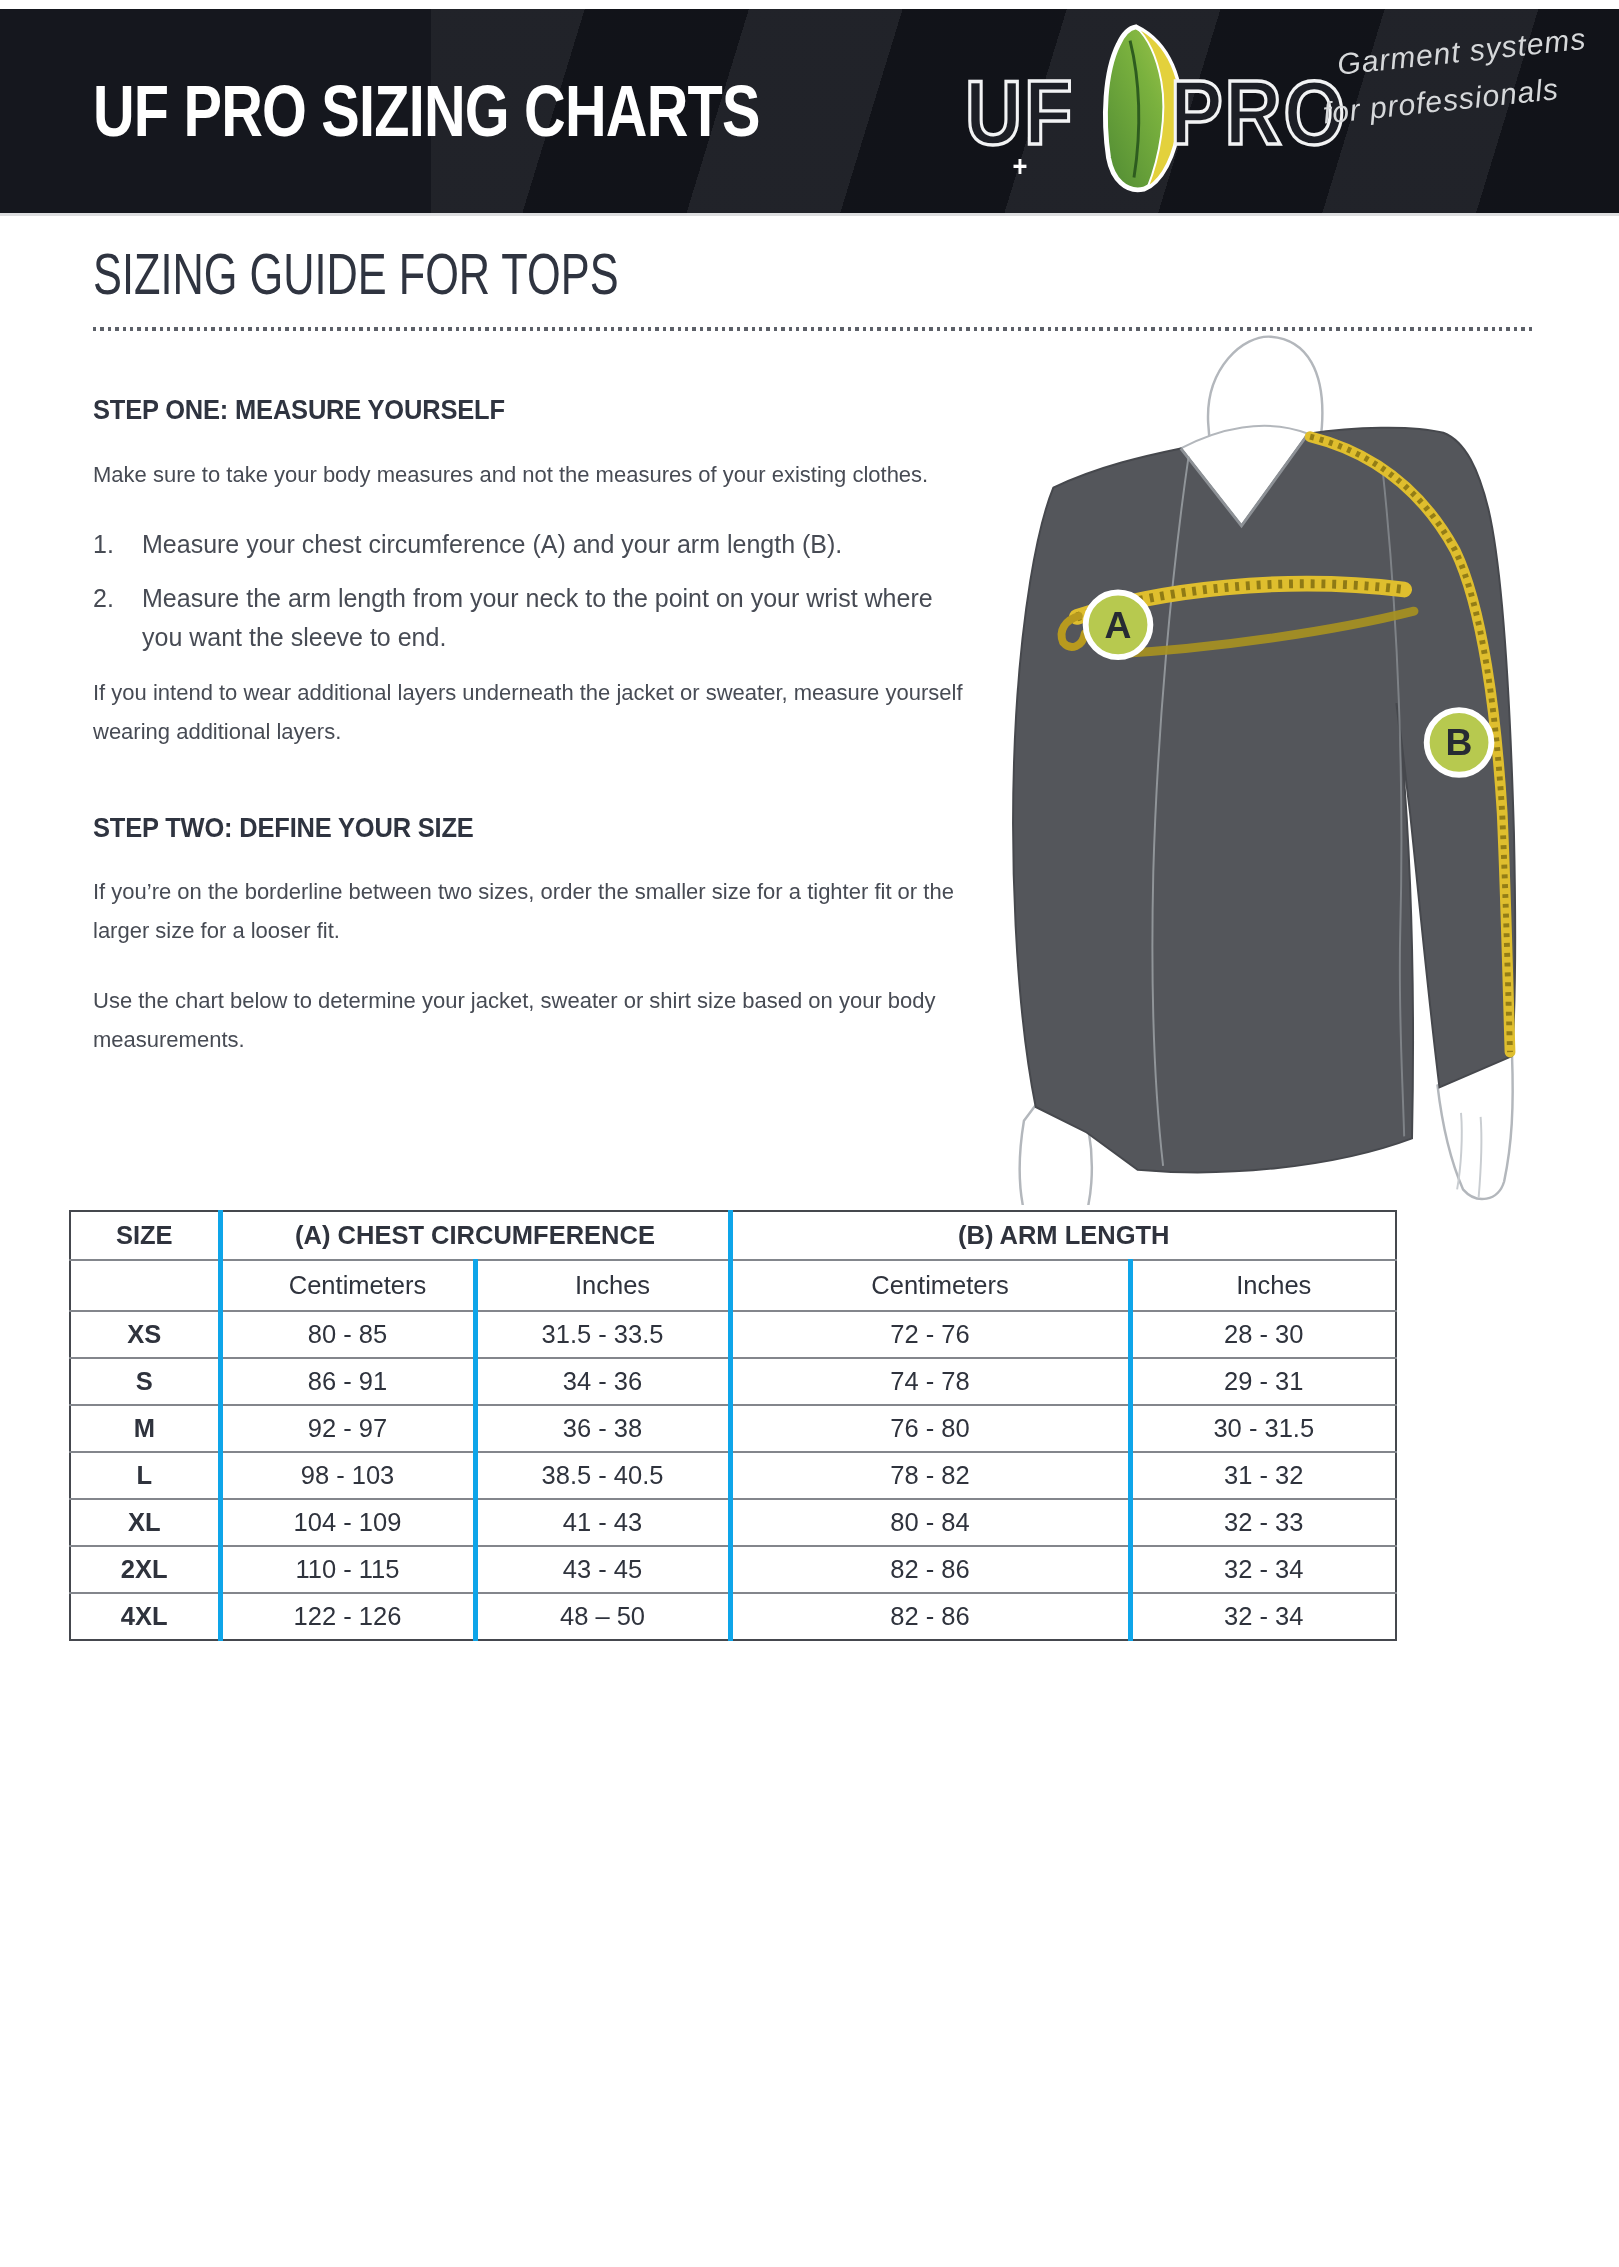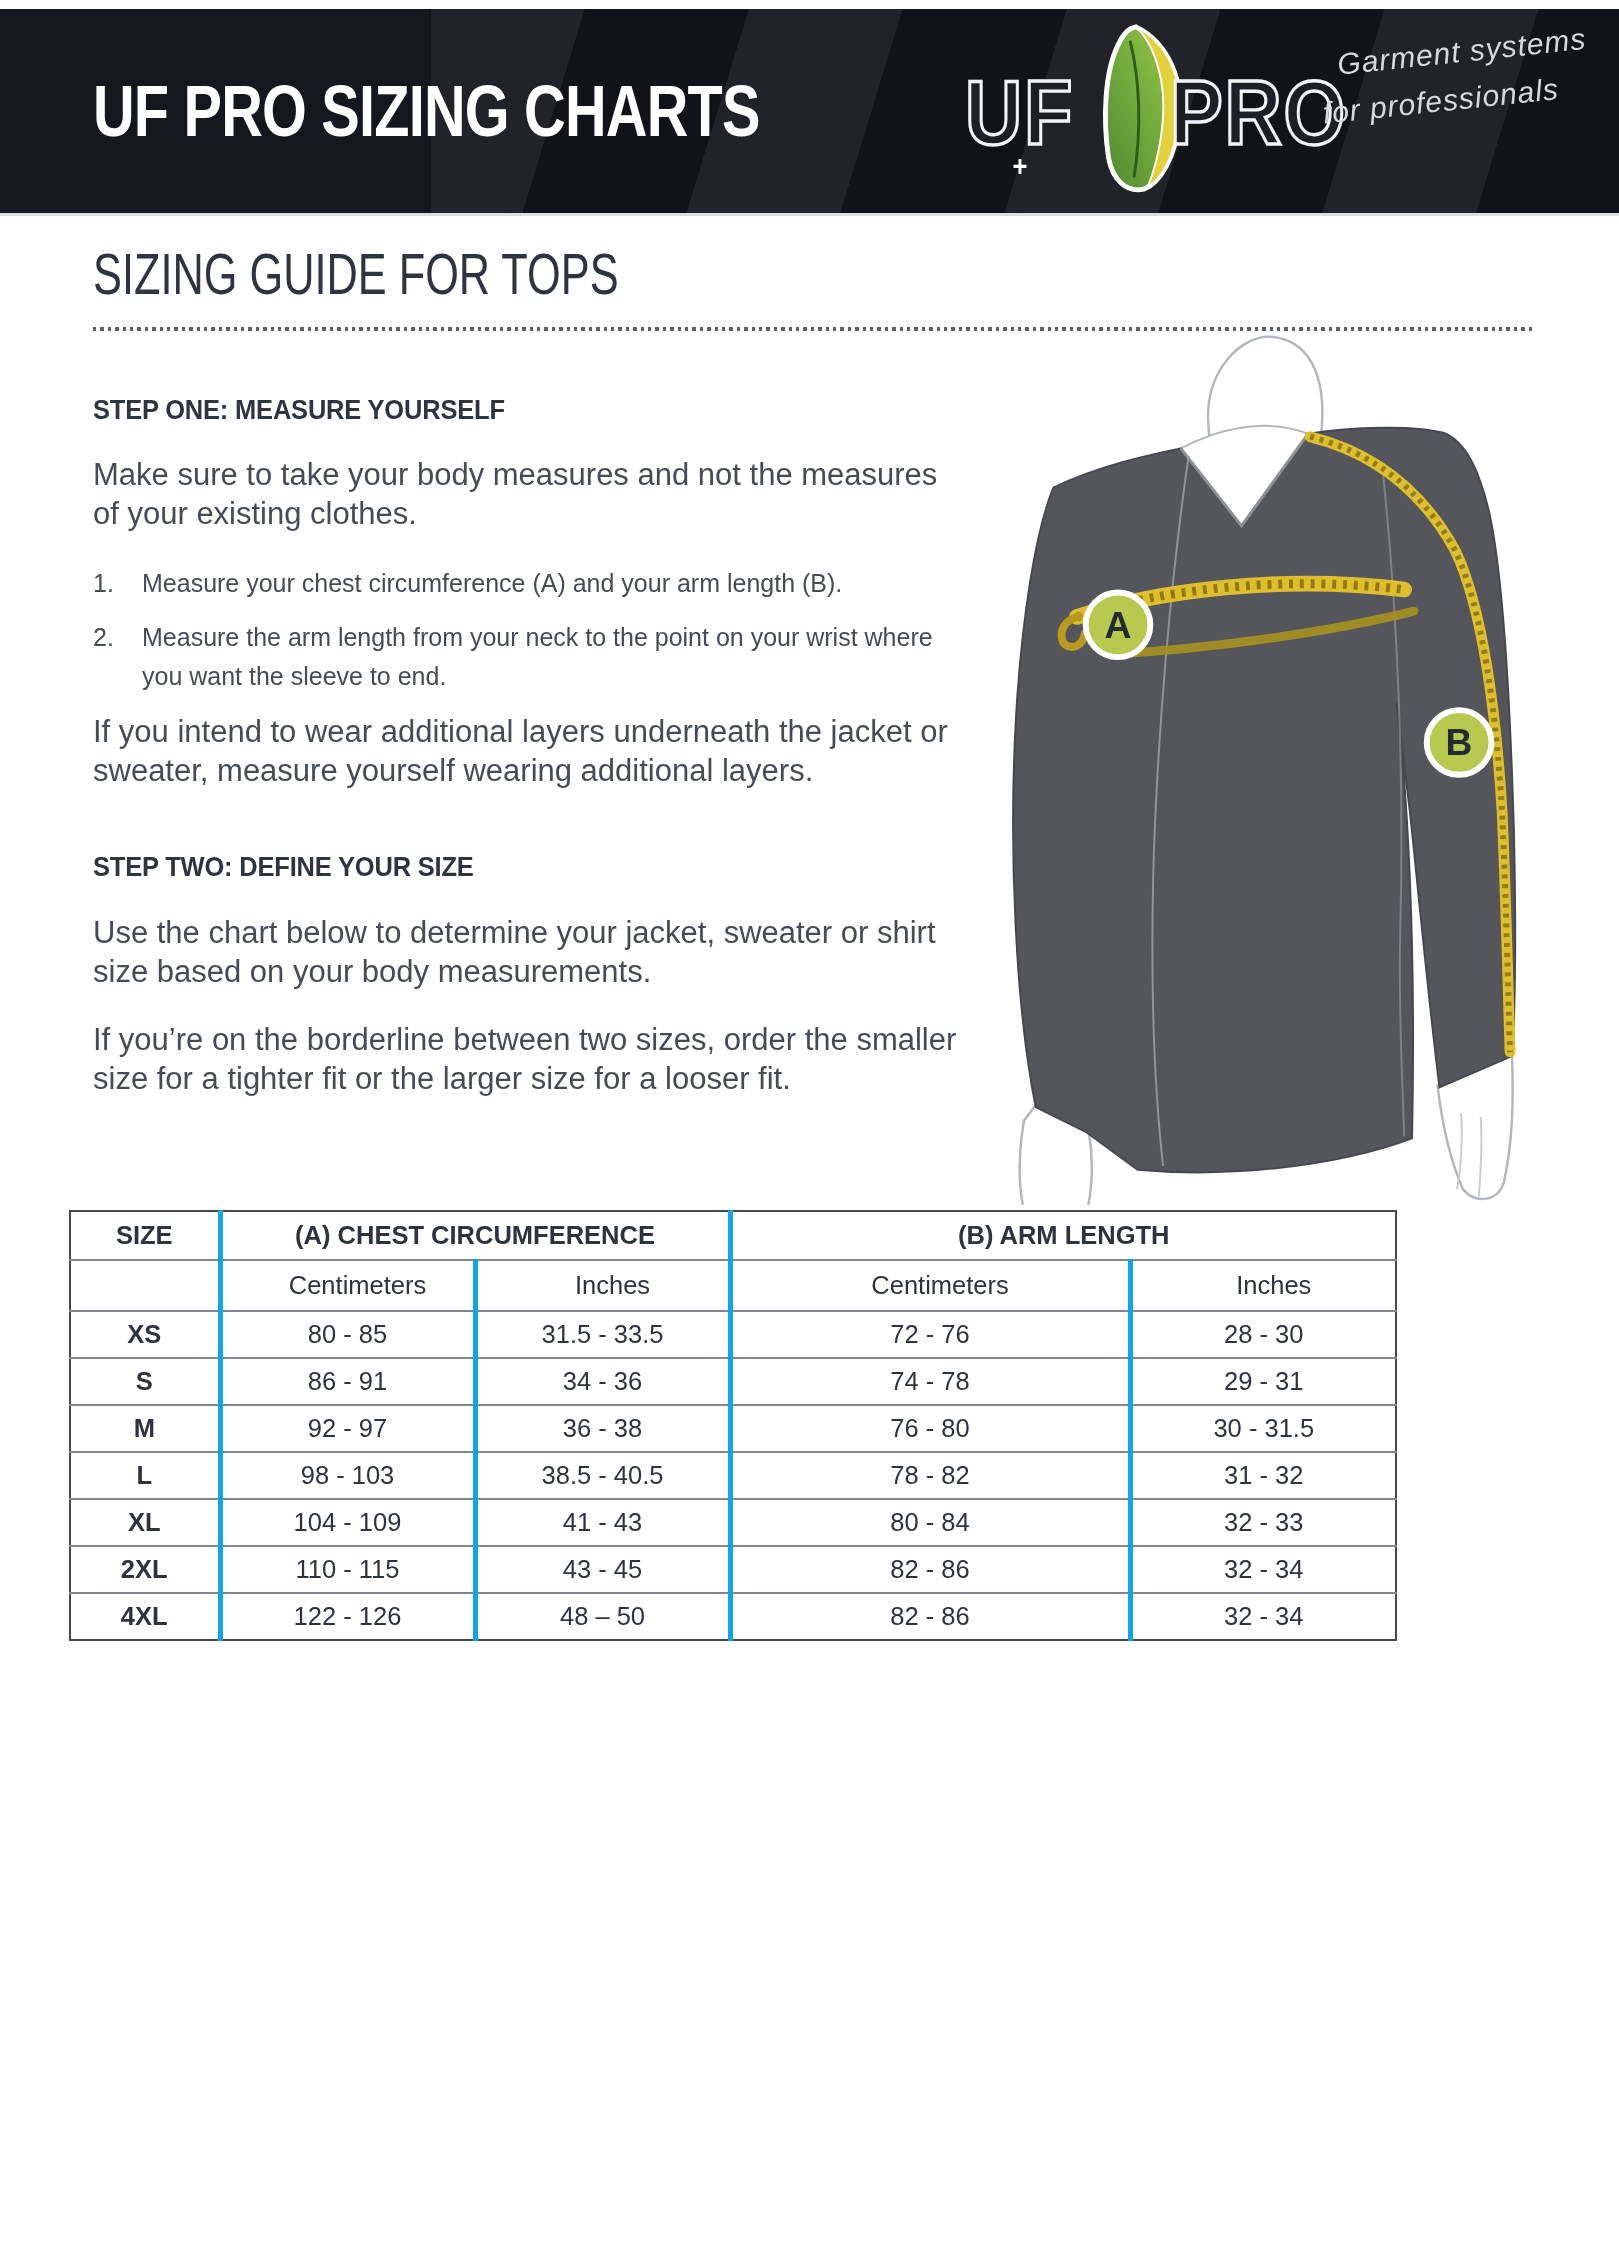--- a/index.html
+++ b/index.html
@@ -27,21 +27,21 @@
   
   .content{position:absolute;left:93px;top:247px;width:872px;}
   .section-title{margin:0;font-size:57px;line-height:55px;font-weight:400;color:#2f3440;
           transform:scaleX(0.76);transform-origin:left center;white-space:nowrap;}
   .dotted-rule{position:absolute;left:93px;top:327px;width:1439px;height:3.9px;
           background:repeating-linear-gradient(90deg,#5c6068 0 3.4px,transparent 3.4px 7.4px);}
   .step-heading{margin:0;font-size:27.4px;line-height:1.15;font-weight:700;color:#2f3440;
           transform:scaleX(0.93);transform-origin:left center;letter-spacing:-0.2px;white-space:nowrap;}
   .h-step1{margin-top:92px;}
   .h-step2{margin-top:61px;}
-  .para{margin:0;font-size:31px;line-height:39px;color:#474b54;}
+  .para{margin:0;font-size:22px;line-height:39px;color:#474b54;}
   .p-intro{margin-top:29px;}
   .m-list{margin-top:31px;}
   .list-item{display:flex;font-size:25px;line-height:39px;color:#474b54;}
   .list-item + .list-item{margin-top:15.7px;}
   .list-num{width:49px;flex:0 0 49px;}
   .list-text{flex:1;}
   .p-note{margin-top:15.7px;}
   .p-usechart{margin-top:31px;}
   .p-borderline{margin-top:29px;}
 
@@ -105,22 +105,22 @@
       </div>
       <div class="list-item">
         <span class="list-num">2.</span>
         <span class="list-text">Measure the arm length from your neck to the point on your wrist where you want the sleeve to end.</span>
       </div>
     </div>
 
     <p class="para p-note">If you intend to wear additional layers underneath the jacket or sweater, measure yourself wearing additional layers.</p>
 
     <h3 class="step-heading h-step2">STEP TWO: DEFINE YOUR SIZE</h3>
+    <p class="para p-borderline">If you’re on the borderline between two sizes, order the smaller size for a tighter fit or the larger size for a looser fit.</p>
     <p class="para p-usechart">Use the chart below to determine your jacket, sweater or shirt size based on your body measurements.</p>
-    <p class="para p-borderline">If you’re on the borderline between two sizes, order the smaller size for a tighter fit or the larger size for a looser fit.</p>
   </div>
 
   <svg class="figure" viewBox="0 0 672 900">
 
     <path d="M252,102 C249,46 288,12 316,14 C353,17 372,50 368,106 C365,146 352,180 338,198 L334,216 L282,223 L278,197 C262,171 254,136 252,102 Z" fill="#ffffff" stroke="#b3b7bc" stroke-width="2.5"></path>
 
     <path d="M224,128 L286,207 L354,113 C310,96 262,108 224,128 Z" fill="#ffffff" stroke="#b3b7bc" stroke-width="2"></path>
 
     <path d="M76,798 L130,824 C136,858 134,898 122,925 C100,942 76,936 66,914 C56,878 60,838 64,814 Z" fill="#ffffff" stroke="#b3b7bc" stroke-width="2.5"></path>
 

